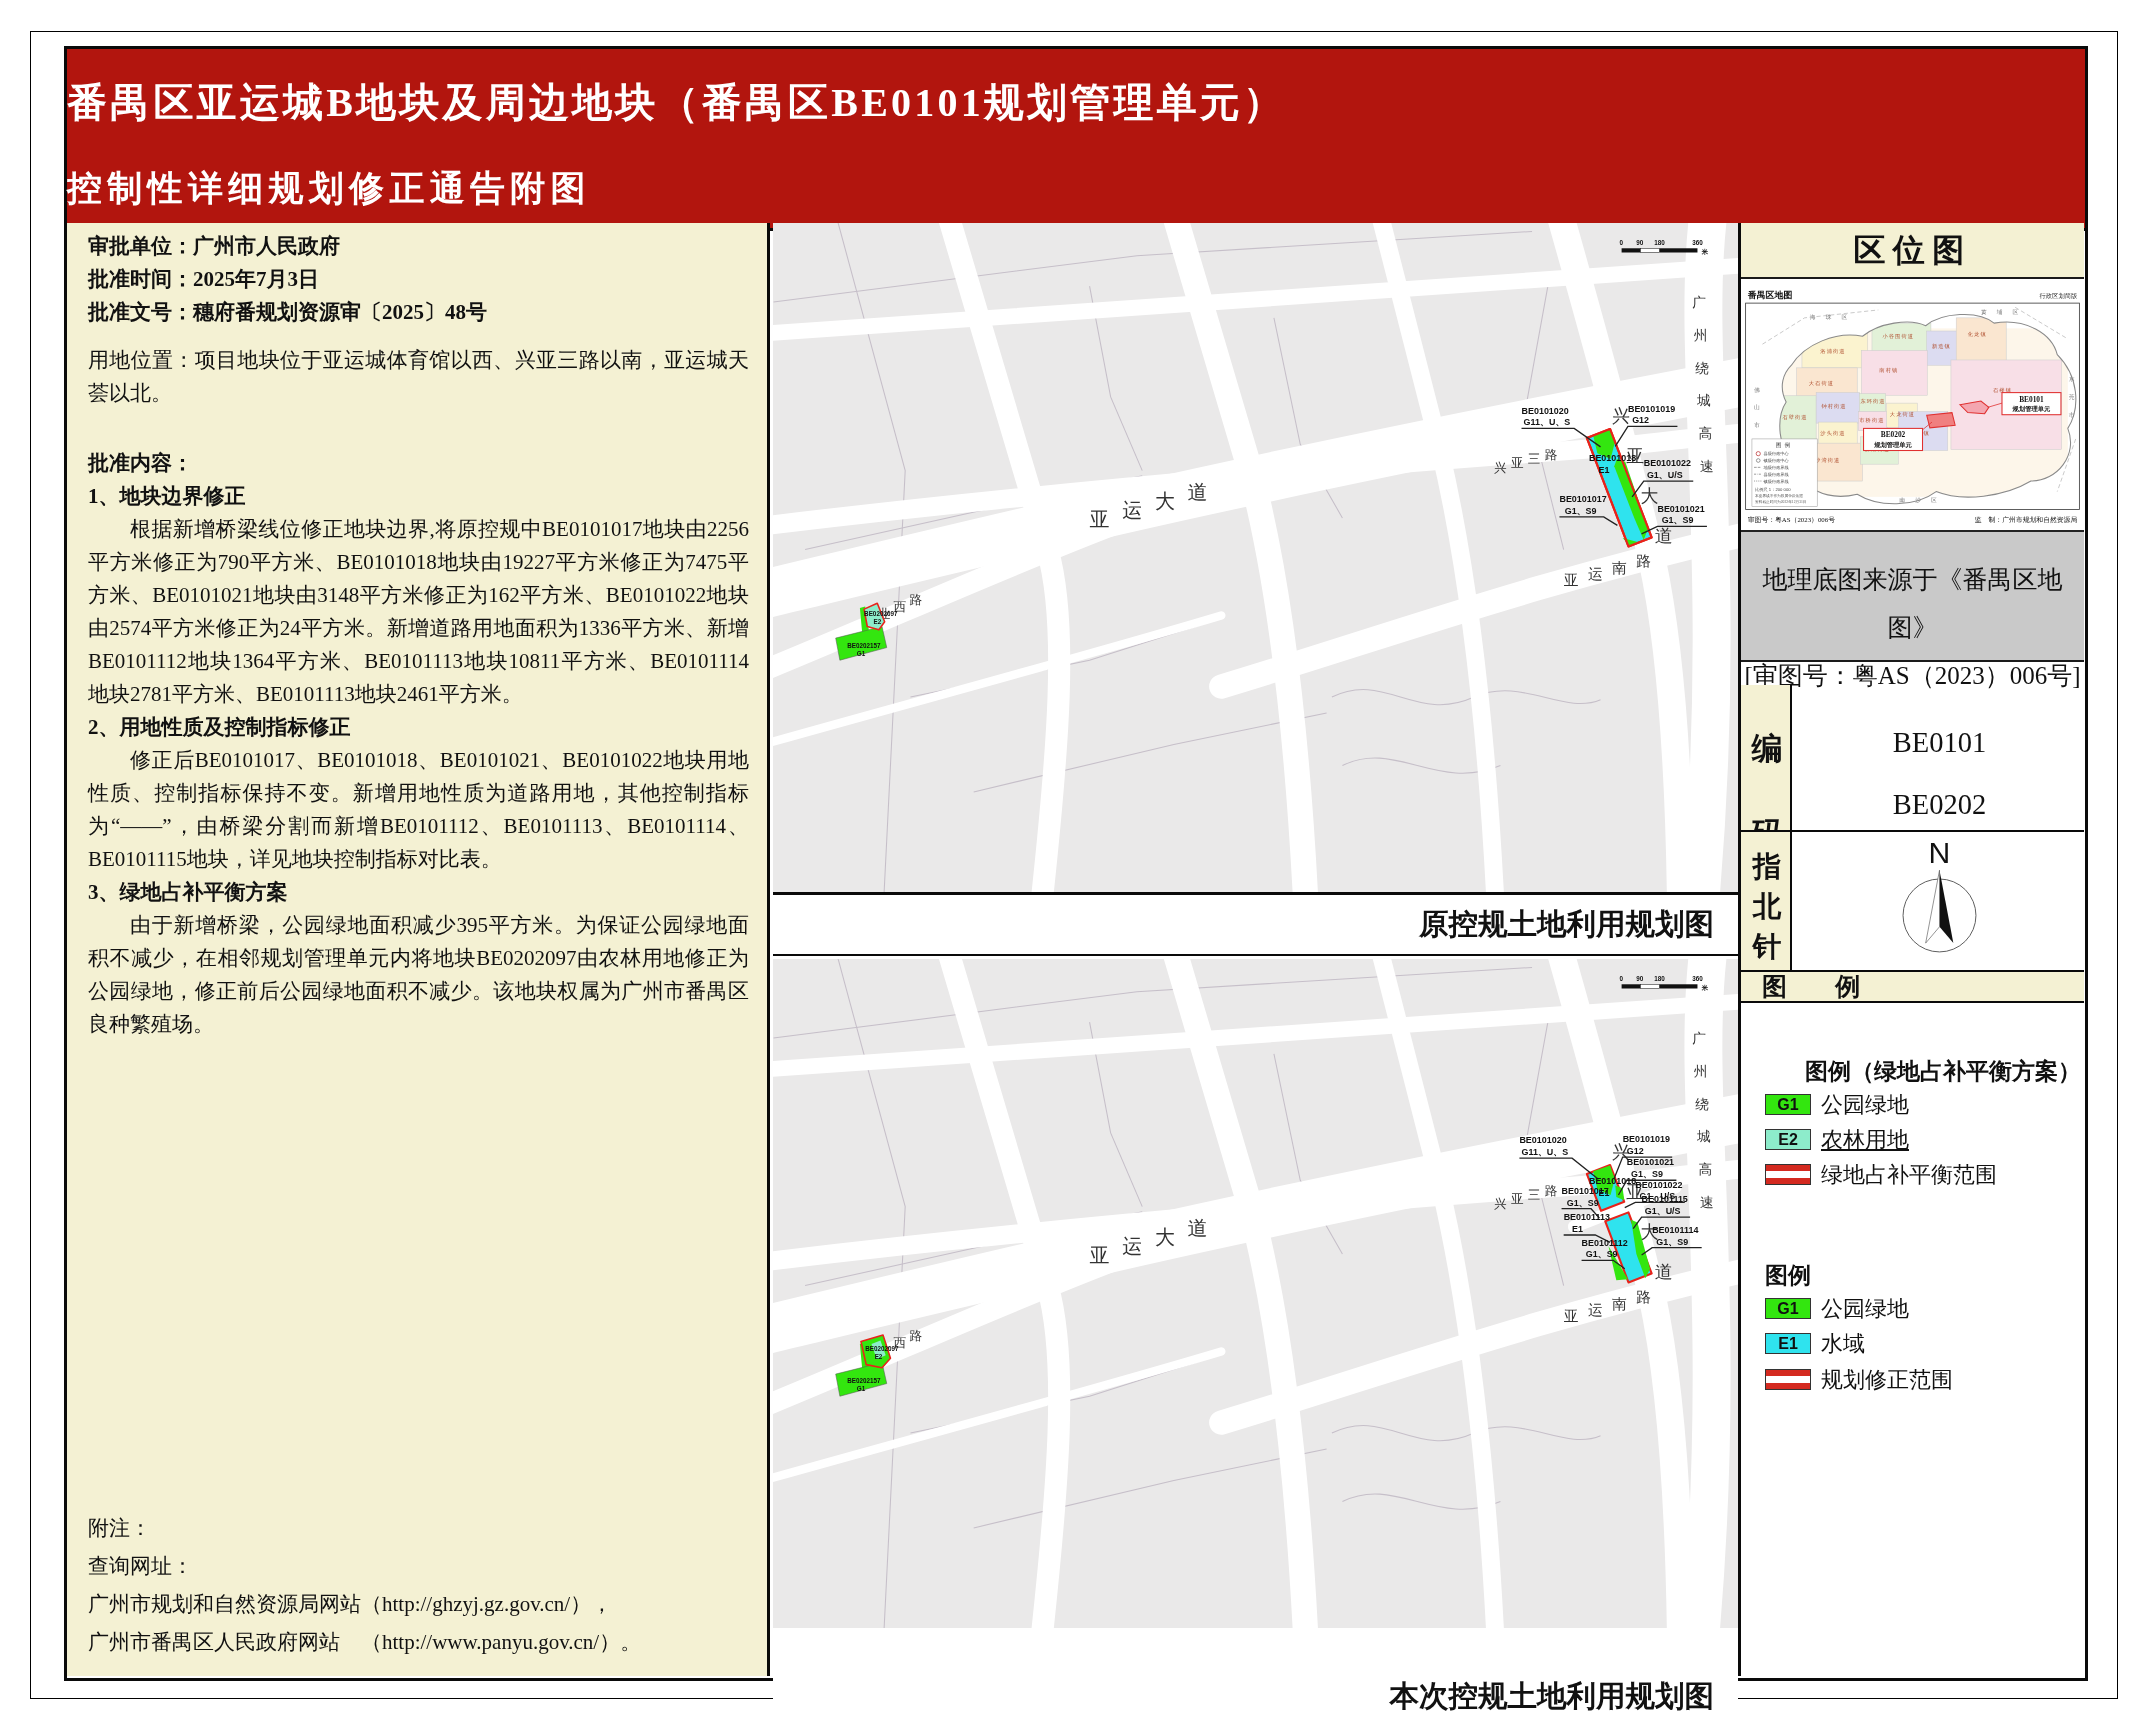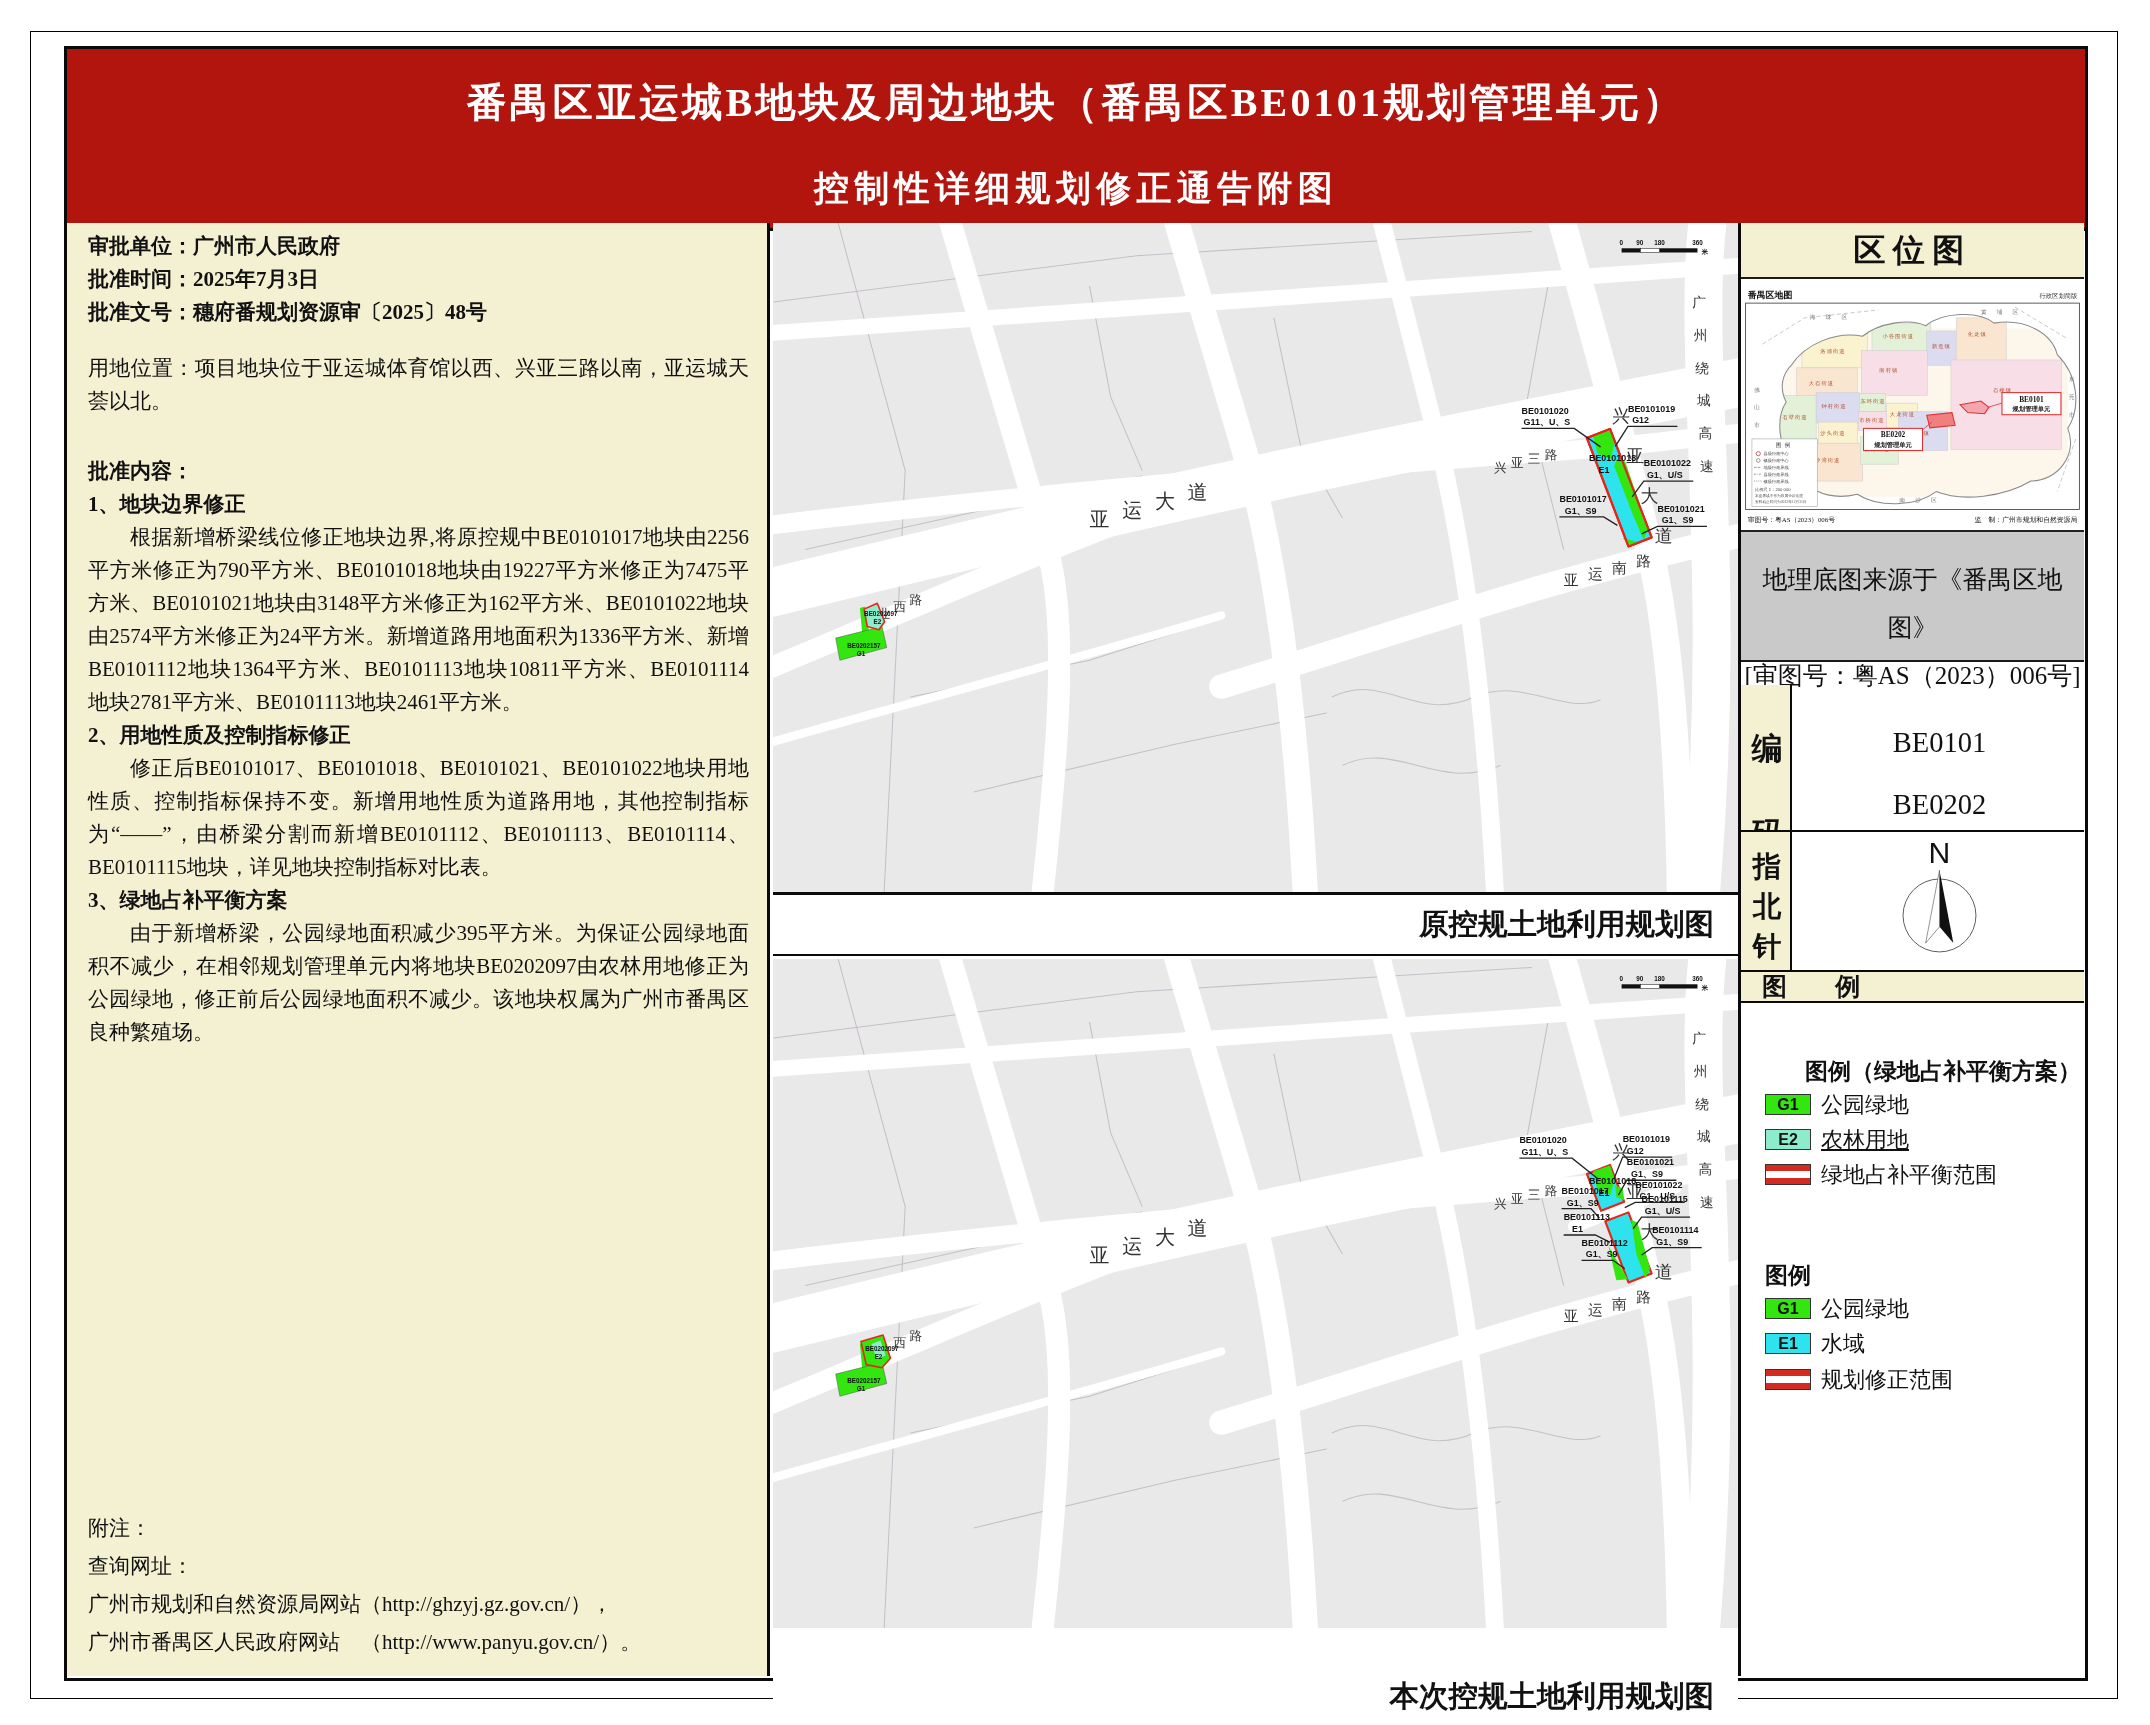--- a/index.html
+++ b/index.html
@@ -3,30 +3,30 @@
 <meta charset="utf-8">
 <style>
   html,body{margin:0;padding:0;background:#fff;}
   #page{position:relative;width:2151px;height:1726px;background:#fff;overflow:hidden;
         font-family:"Liberation Serif","DejaVu Serif",serif;color:#111;}
   .abs{position:absolute;}
   #outer-frame{left:29.5px;top:31px;width:2086px;height:1666px;border:1.6px solid #000;}
   #content{left:64px;top:46px;width:2024px;height:1635px;border:3.7px solid #0a0a0a;background:#fff;box-sizing:border-box;}
   
   #header{left:0;top:0;width:100%;height:182px;background:#b2150e;border-bottom:3.7px solid #0a0a0a;
-          text-align:center;color:#fff;box-sizing:border-box;}
+          text-align:left;color:#fff;box-sizing:border-box;}
   #title1{margin-top:26px;font-size:40px;font-weight:bold;letter-spacing:3.2px;}
   #title2{margin-top:35px;font-size:35px;font-weight:bold;letter-spacing:5.3px;}
   
   #left-panel{left:0;top:174px;width:703px;height:1453px;background:#f4f1d3;border-right:3.2px solid #0a0a0a;
               box-sizing:border-box;padding:7.4px 18px 0 21px;font-size:21px;line-height:33px;}
   .bold{font-weight:bold;}
   .para{text-align:justify;}
   .indent{text-indent:2em;}
-  .gap1{margin-top:23px;}
+  .gap1{margin-top:15px;}
   .gap2{margin-top:37px;}
   #notes{position:absolute;left:21px;right:6px;bottom:14.8px;line-height:38px;font-size:21px;text-align:justify;}
   
   #mid{left:706px;top:174px;width:965px;height:1453px;background:#fff;}
   .mapbox{left:0;width:965px;height:669px;background:#eae9e9;}
   #map1box{top:0;}
   #cap1{left:0;top:669px;width:965px;height:64px;border-top:3.2px solid #0a0a0a;border-bottom:2.1px solid #0a0a0a;
         box-sizing:border-box;background:#fff;text-align:right;font-size:29.5px;font-weight:bold;line-height:59px;padding-right:24px;}
   #map2box{top:736px;}
   #cap2{left:0;top:1451px;width:965px;height:48px;background:#fff;text-align:right;

